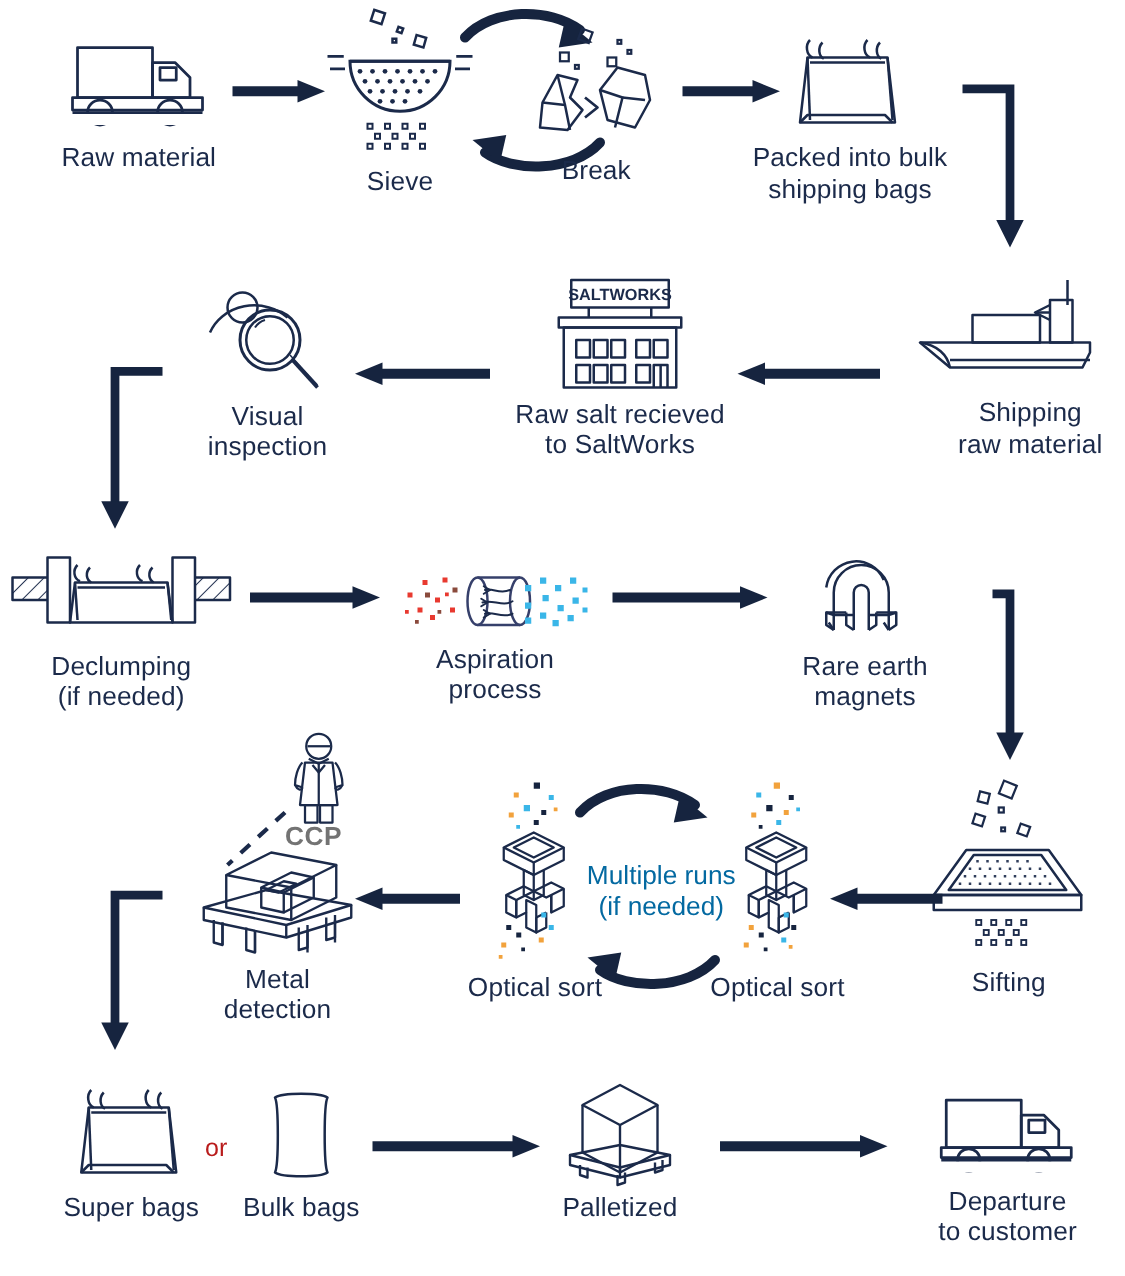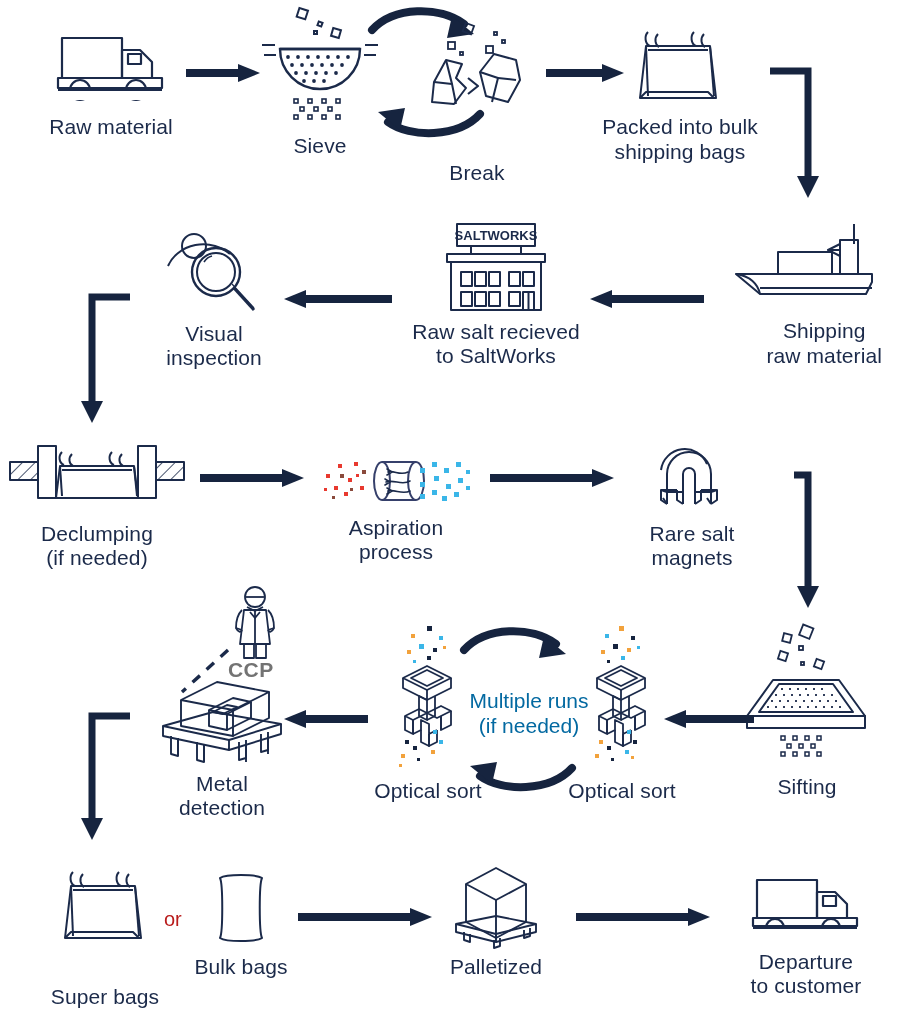--- a/index.html
+++ b/index.html
@@ -147,21 +147,21 @@
       <path d="M84 8 l22 18 l-27 4 z" fill="#16243f"></path>
     </svg>
   </div>
   <div class="conn" style="left:362px; top:104px;">
     <svg width="124" height="36" viewBox="0 0 124 36">
       <path d="M118 10 C96 34, 48 34, 26 18" stroke="#16243f" stroke-width="8" fill="none" stroke-linecap="round"></path>
       <path d="M38 26 l-22 -18 l27 -4 z" fill="#16243f"></path>
     </svg>
   </div>
 
-  <div class="node" style="left:424px; top:18px; width:106px;gap:36px;">
+  <div class="node" style="left:424px; top:18px; width:106px;">
     <span class="icon">
       <svg width="106" height="100" viewBox="0 0 106 100">
         <g stroke="#1b2a4a" fill="none" stroke-width="1.8">
           <rect x="40" y="6" width="9" height="9" transform="rotate(20 44 10)"></rect>
           <rect x="24" y="24" width="7" height="7"></rect>
           <rect x="62" y="28" width="7" height="7"></rect>
           <rect x="70" y="14" width="3" height="3"></rect>
           <rect x="36" y="34" width="3" height="3"></rect>
           <rect x="78" y="22" width="3" height="3"></rect>
         </g>
@@ -424,21 +424,21 @@
           <path d="M8 30 a24 24 0 0 1 46 -6"></path>
           <path d="M14 52 h16 M42 52 h16"></path>
           <path d="M14 64 l-6 -4 V50 l6 2"></path>
           <path d="M30 64 l-6 -4 V50"></path>
           <path d="M58 64 l6 -4 V50 l-6 2"></path>
           <path d="M42 64 l6 -4 V50"></path>
           <path d="M8 50 h16 M48 50 h16"></path>
         </g>
       </svg>
     </span>
-    <div class="label tight">Rare salt
+    <div class="label tight">Rare earth
 magnets</div>
   </div>
 
   <div class="conn" style="left:794px; top:470px;">
     <svg width="56" height="140" viewBox="0 0 56 140">
       <path d="M0 5 h14 V120" stroke="#16243f" stroke-width="7" fill="none"></path>
       <path d="M3 116 l11 22 l11 -22 z" fill="#16243f"></path>
     </svg>
   </div>
 
@@ -701,21 +701,21 @@
 detection</div>
   </div>
 
   <div class="conn" style="left:86px; top:712px;">
     <svg width="50" height="130" viewBox="0 0 50 130">
       <path d="M44 4 H6 V110" stroke="#16243f" stroke-width="7" fill="none"></path>
       <path d="M-5 106 l11 22 l11 -22 z" fill="#16243f"></path>
     </svg>
   </div>
 
-  <div class="node" style="left:42px; top:868px; width:126px;gap:30px;">
+  <div class="node" style="left:42px; top:868px; width:126px;">
     <span class="icon">
       <svg width="96" height="80" viewBox="0 0 96 80">
         <g stroke="#1b2a4a" fill="none" stroke-width="2" stroke-linejoin="round">
           <path d="M16 4 c-4 4 -3 12 2 14"></path>
           <path d="M26 6 c-4 4 -3 11 1 13"></path>
           <path d="M62 4 c-4 4 -3 12 2 14"></path>
           <path d="M72 6 c-4 4 -3 11 1 13"></path>
           <path d="M14 18 h64 l6 52 H8 z"></path>
           <path d="M14 18 l2 50"></path>
           <path d="M78 18 l4 50"></path>

